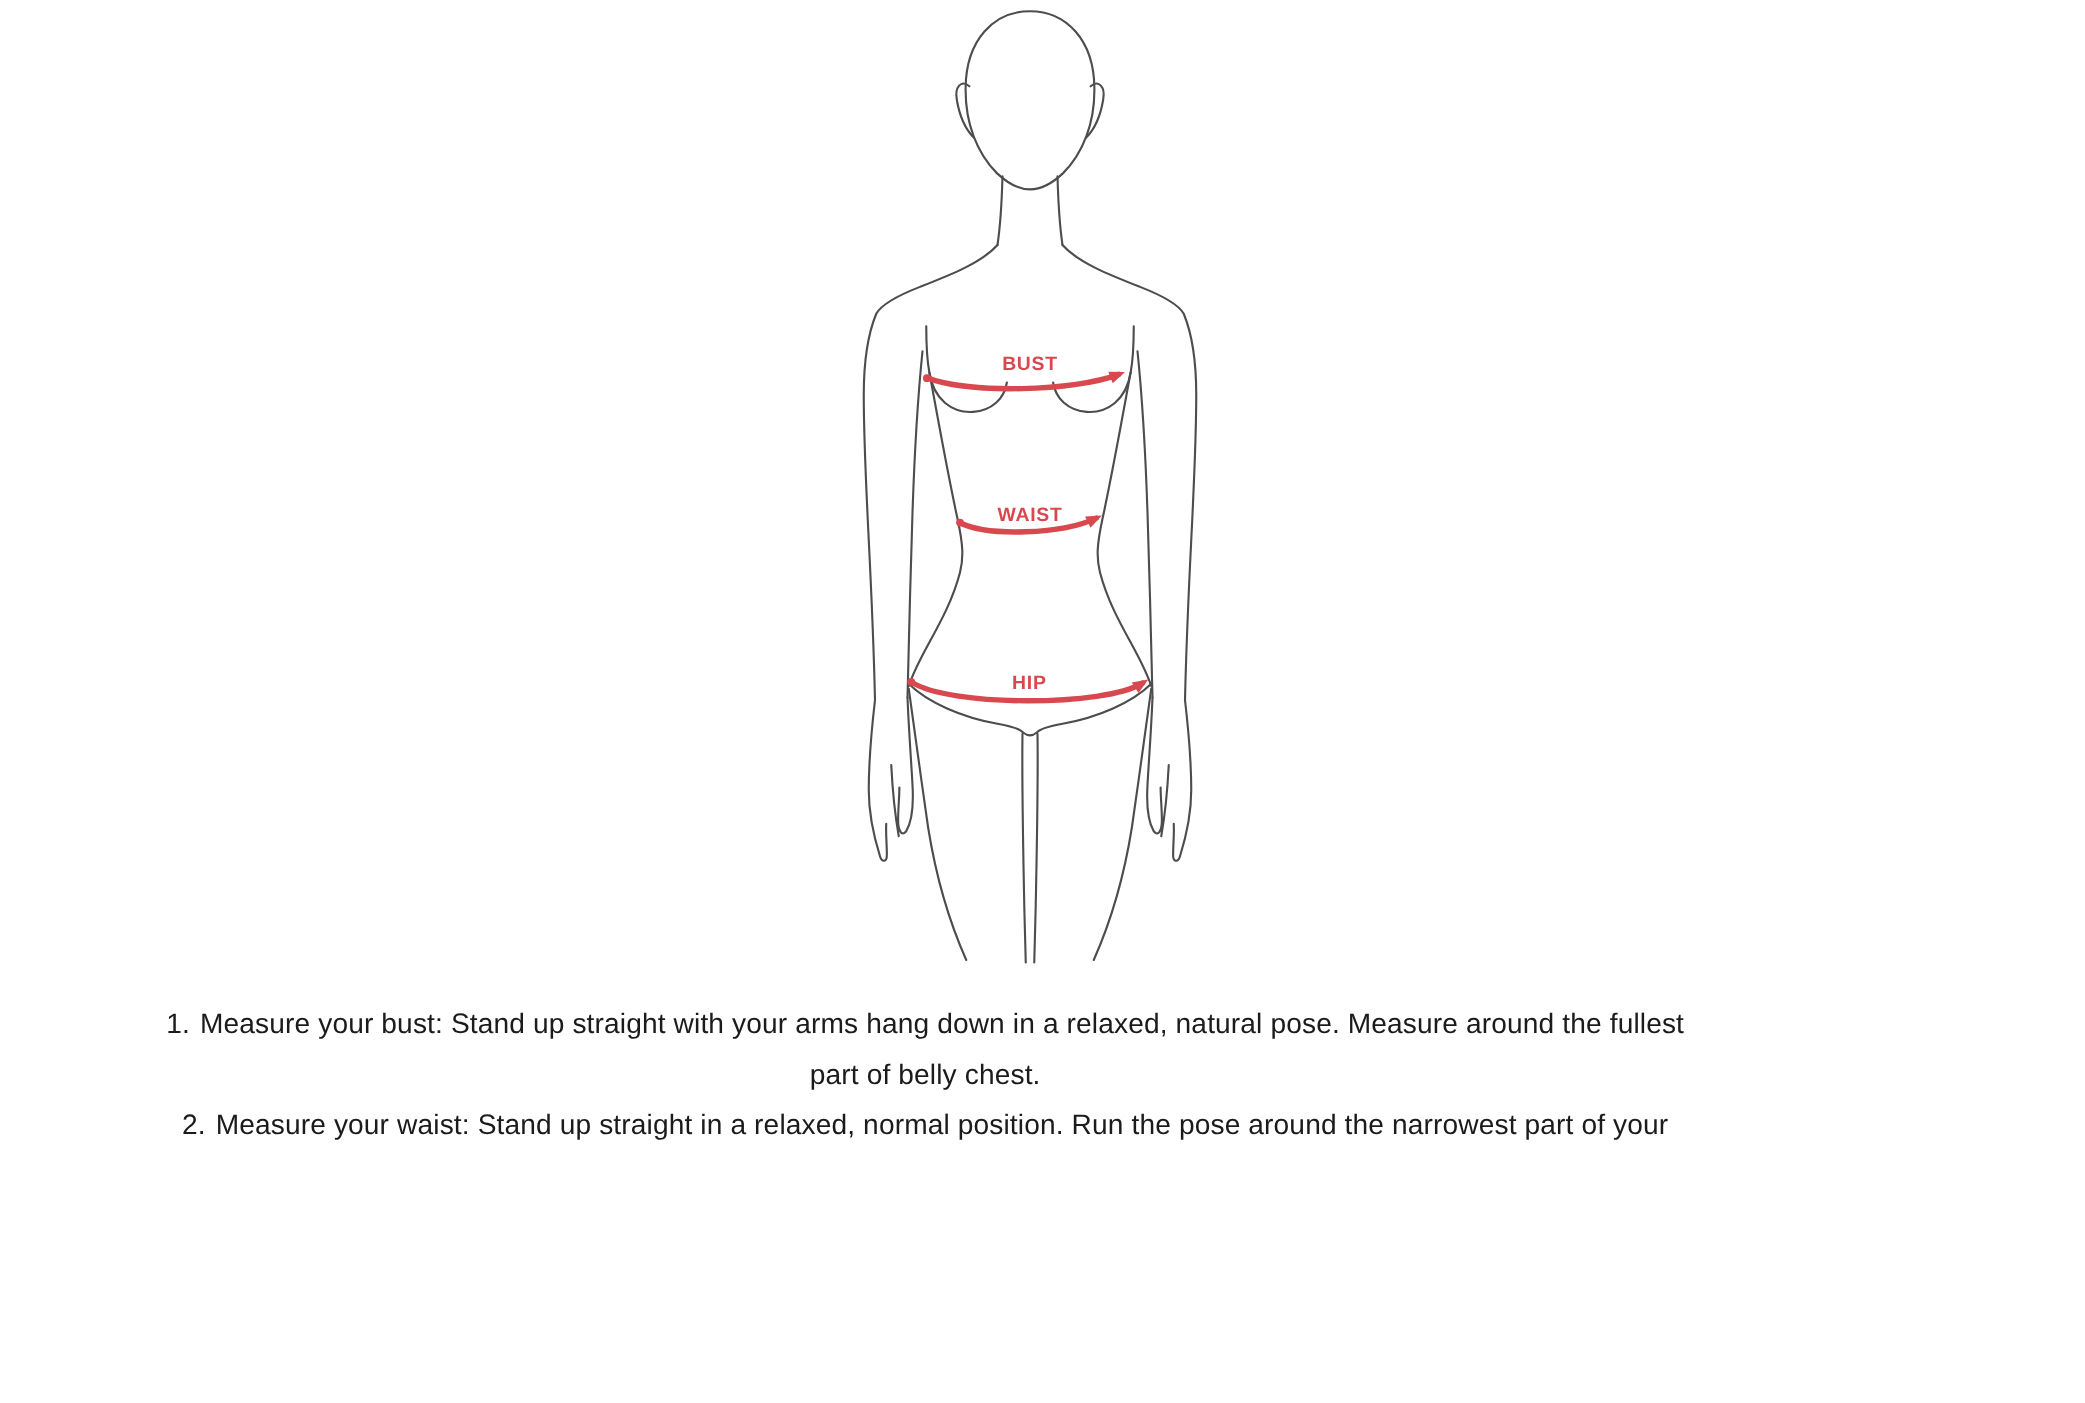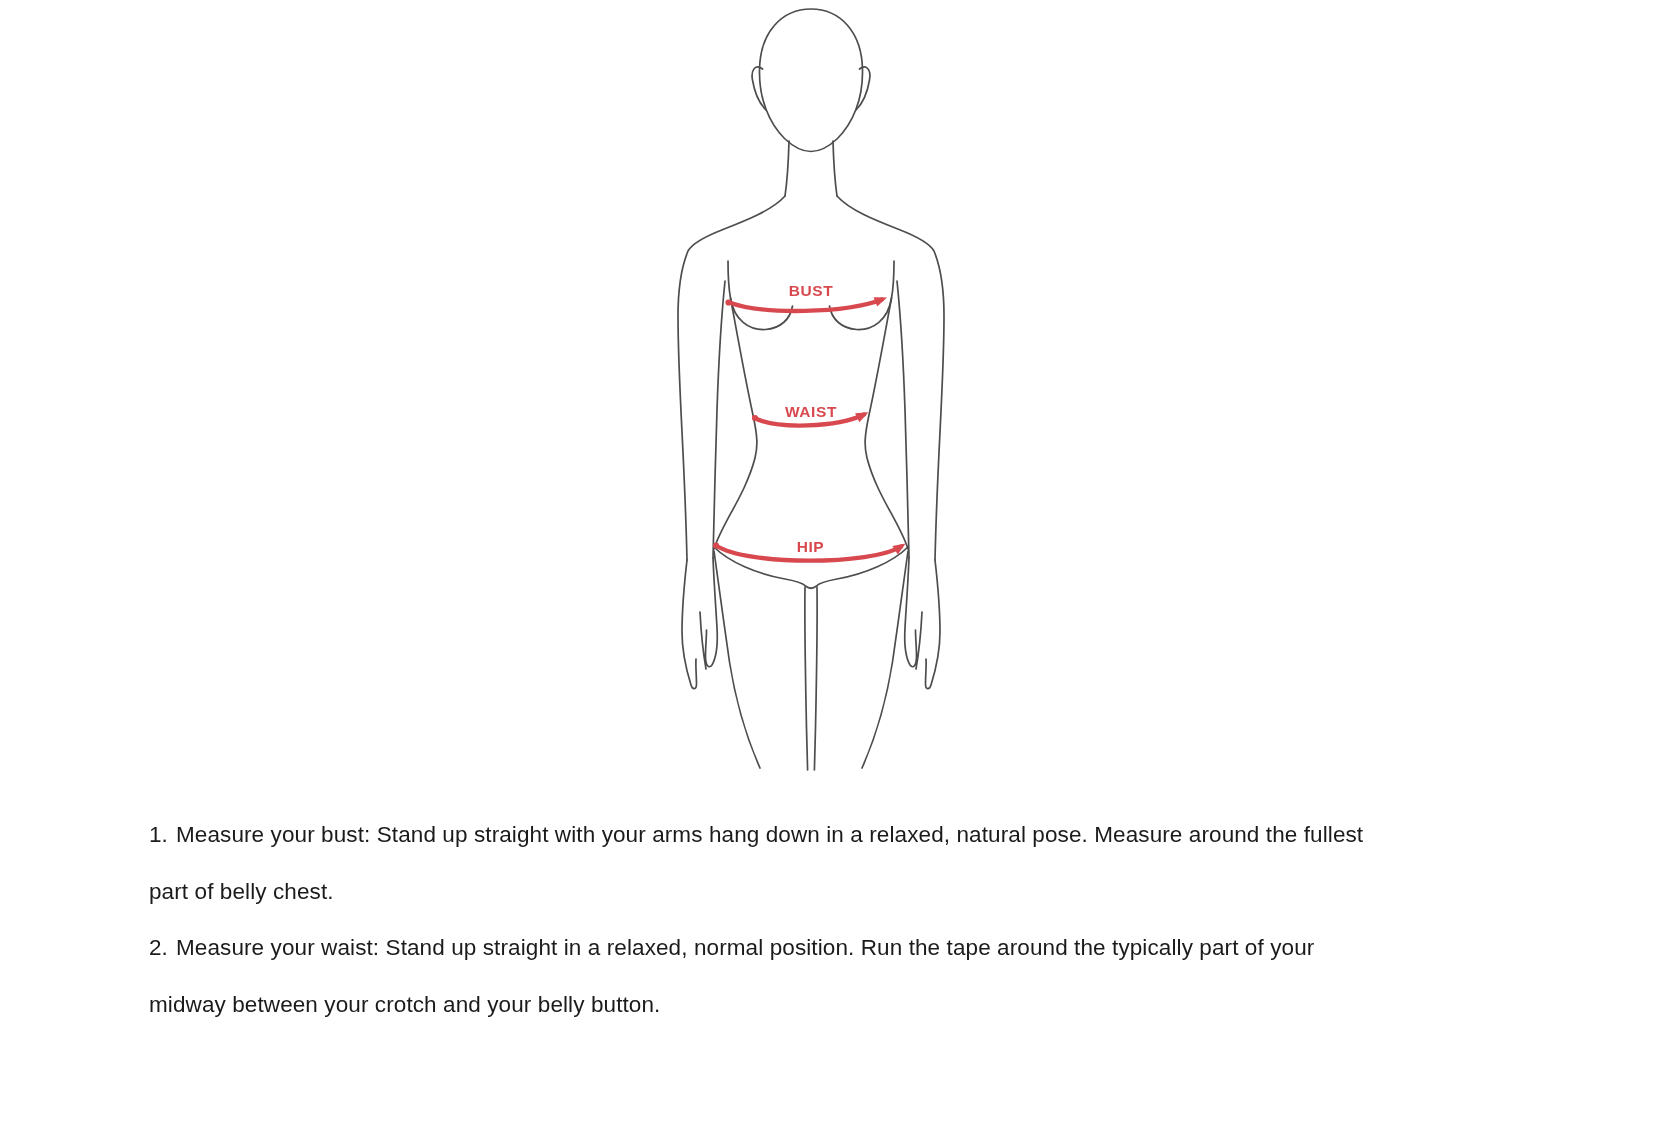--- a/index.html
+++ b/index.html
@@ -6,42 +6,42 @@
   body {
     width: 1668px;
     height: 1122px;
     background: #ffffff;
     position: relative;
     overflow: hidden;
     font-family: "Liberation Sans", sans-serif;
   }
   .figure-wrap {
     position: absolute;
-    left: 634px;
+    left: 647px;
     top: 0;
     width: 354px;
     height: 780px;
   }
   .figure-wrap svg { display: block; width: 100%; height: 100%; }
   .measure-label {
     font-family: "Liberation Sans", sans-serif;
     font-weight: bold;
     font-size: 15.5px;
     letter-spacing: 0.6px;
   }
   .instructions {
     position: absolute;
     left: 133px;
     top: 799px;
     color: #1b1b1b;
     font-size: 22.5px;
     line-height: 40.5px;
     letter-spacing: 0.1px;
   }
-  .instr-line { margin: 16px; white-space: nowrap; }
+  .instr-line { margin: 0; white-space: nowrap; text-align: center; }
   .num { margin-right: 8px; }
 </style>
 </head>
 <body>
 
 <div class="figure-wrap">
   <svg viewBox="655 0 354 780" xmlns="http://www.w3.org/2000/svg">
 
     <g fill="none" stroke="#4d4d4d" stroke-width="1.7" stroke-linecap="round" stroke-linejoin="round">
       <path d="M 832 9 C 861 9 883 32 883.5 70 C 884 99 874 123 858.5 138.5 C 849 147.5 840.5 151.5 832 151.5 C 823.5 151.5 815 147.5 805.5 138.5 C 790 123 780 99 780.5 70 C 781 32 803 9 832 9 Z"></path>
@@ -80,15 +80,14 @@
       <circle fill="#d8494f" cx="737" cy="545.5" r="3.1"></circle>
       <text class="measure-label" x="831.5" y="551.5" text-anchor="middle" fill="#d8494f">HIP</text>
     </g>
 
   </svg>
 </div>
 
 <div class="instructions">
   <p class="instr-line"><span class="num">1.</span><span>Measure your bust: Stand up straight with your arms hang down in a relaxed, natural pose. Measure around the fullest</span></p>
   <p class="instr-line">part of belly chest.</p>
-  <p class="instr-line"><span class="num">2.</span><span>Measure your waist: Stand up straight in a relaxed, normal position. Run the tape around the typically part of your</span></p>
-  <p class="instr-line">midway between your crotch and your belly button.</p>
+  <p class="instr-line"><span class="num">2.</span><span>Measure your waist: Stand up straight in a relaxed, normal position. Run the pose around the narrowest part of your</span></p>
 </div>
 
 </body></html>

